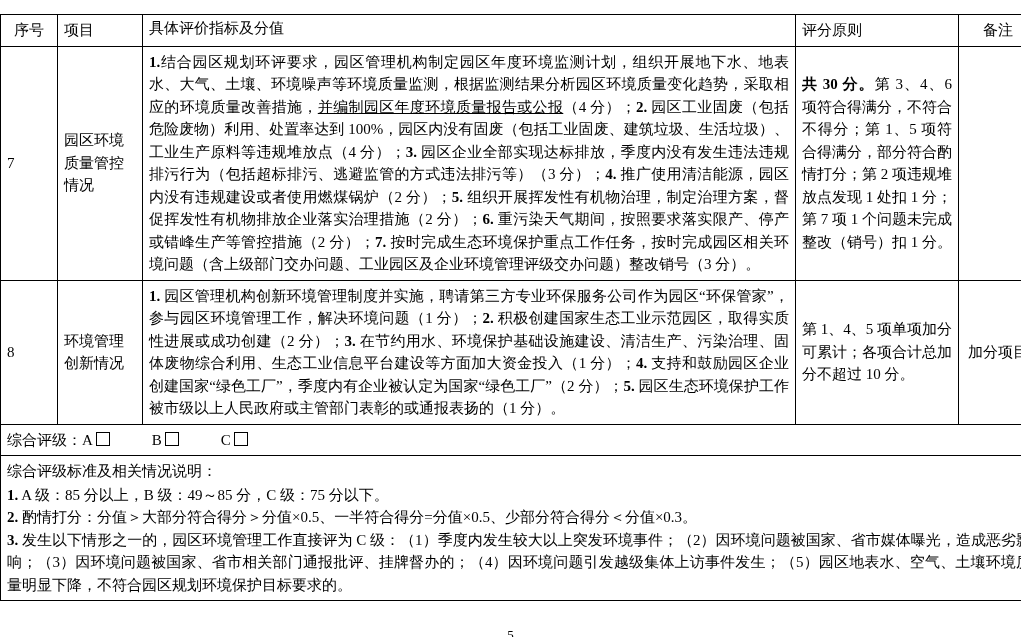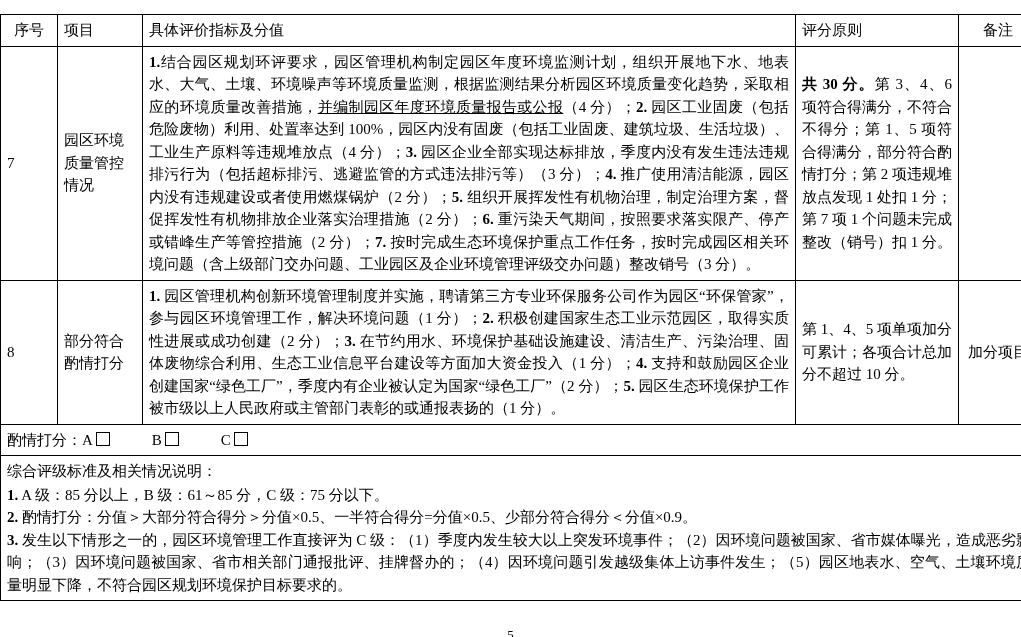--- a/index.html
+++ b/index.html
@@ -35,21 +35,21 @@
     line-height: 1.5;
   }
   thead th {
     text-align: center;
     font-weight: normal;
     font-size: 16px;
     padding: 7px 4px;
   }
   .c-no      { width: 44px;  }
   .c-item    { width: 72px;  text-align: left; }
-  .c-detail  { width: 640px; text-align: left; }
+  .c-detail  { width: 640px; text-align: left; font-family: Liberation Mono, monospace; }
   .c-rule    { width: 150px; text-align: left; margin-left: 8px; }
   .c-remark  { width: 66px;  text-align: center; }
 
   td.center-cell {
     text-align: left;
     vertical-align: middle;
     font-size: 15px;
     line-height: 1.7;
   }
   td.detail-cell {
@@ -136,42 +136,42 @@
       <tr>
         <td class="center-cell">7</td>
         <td class="center-cell">园区环境质量管控情况</td>
         <td class="detail-cell"><b>1.</b>结合园区规划环评要求，园区管理机构制定园区年度环境监测计划，组织开展地下水、地表水、大气、土壤、环境噪声等环境质量监测，根据监测结果分析园区环境质量变化趋势，采取相应的环境质量改善措施，<u>并编制园区年度环境质量报告或公报</u>（4 分）；<b>2.</b> 园区工业固废（包括危险废物）利用、处置率达到 100%，园区内没有固废（包括工业固废、建筑垃圾、生活垃圾）、工业生产原料等违规堆放点（4 分）；<b>3.</b> 园区企业全部实现达标排放，季度内没有发生违法违规排污行为（包括超标排污、逃避监管的方式违法排污等）（3 分）；<b>4.</b> 推广使用清洁能源，园区内没有违规建设或者使用燃煤锅炉（2 分）；<b>5.</b> 组织开展挥发性有机物治理，制定治理方案，督促挥发性有机物排放企业落实治理措施（2 分）；<b>6.</b> 重污染天气期间，按照要求落实限产、停产或错峰生产等管控措施（2 分）；<b>7.</b> 按时完成生态环境保护重点工作任务，按时完成园区相关环境问题（含上级部门交办问题、工业园区及企业环境管理评级交办问题）整改销号（3 分）。</td>
         <td class="rule-cell"><b>共 30 分。</b>第 3、4、6 项符合得满分，不符合不得分；第 1、5 项符合得满分，部分符合酌情打分；第 2 项违规堆放点发现 1 处扣 1 分；第 7 项 1 个问题未完成整改（销号）扣 1 分。</td>
         <td class="remark-cell"></td>
       </tr>
 
       <tr>
         <td class="center-cell">8</td>
-        <td class="center-cell">部分符合酌情打分</td>
+        <td class="center-cell">环境管理创新情况</td>
         <td class="detail-cell"><b>1.</b> 园区管理机构创新环境管理制度并实施，聘请第三方专业环保服务公司作为园区“环保管家”，参与园区环境管理工作，解决环境问题（1 分）；<b>2.</b> 积极创建国家生态工业示范园区，取得实质性进展或成功创建（2 分）；<b>3.</b> 在节约用水、环境保护基础设施建设、清洁生产、污染治理、固体废物综合利用、生态工业信息平台建设等方面加大资金投入（1 分）；<b>4.</b> 支持和鼓励园区企业创建国家“绿色工厂”，季度内有企业被认定为国家“绿色工厂”（2 分）；<b>5.</b> 园区生态环境保护工作被市级以上人民政府或主管部门表彰的或通报表扬的（1 分）。</td>
         <td class="rule-cell">第 1、4、5 项单项加分可累计；各项合计总加分不超过 10 分。</td>
         <td class="remark-cell">加分项目</td>
       </tr>
 
       <tr class="grade-row">
         <td colspan="5">
-          <span>酌情打分：</span><span class="boxes"><span>A</span><span class="chk"></span></span><span class="gap"></span><span class="boxes"><span>B</span><span class="chk"></span></span><span class="gap"></span><span class="boxes"><span>C</span><span class="chk"></span></span>
+          <span>综合评级：</span><span class="boxes"><span>A</span><span class="chk"></span></span><span class="gap"></span><span class="boxes"><span>B</span><span class="chk"></span></span><span class="gap"></span><span class="boxes"><span>C</span><span class="chk"></span></span>
         </td>
       </tr>
 
       <tr>
         <td colspan="5" class="notes-cell">
           <div class="notes-title">综合评级标准及相关情况说明：</div>
           <div class="note-line">
             <span class="note-num">1.</span>
-            <span>A 级：85 分以上，B 级：61～85 分，C 级：75 分以下。</span>
+            <span>A 级：85 分以上，B 级：49～85 分，C 级：75 分以下。</span>
           </div>
           <div class="note-line">
             <span class="note-num">2.</span>
-            <span>酌情打分：分值＞大部分符合得分＞分值×0.5、一半符合得分=分值×0.5、少部分符合得分＜分值×0.9。</span>
+            <span>酌情打分：分值＞大部分符合得分＞分值×0.5、一半符合得分=分值×0.5、少部分符合得分＜分值×0.3。</span>
           </div>
           <div class="note-line">
             <span class="note-num">3.</span>
             <span>发生以下情形之一的，园区环境管理工作直接评为 C 级：（1）季度内发生较大以上突发环境事件；（2）因环境问题被国家、省市媒体曝光，造成恶劣影响；（3）因环境问题被国家、省市相关部门通报批评、挂牌督办的；（4）因环境问题引发越级集体上访事件发生；（5）园区地表水、空气、土壤环境质量明显下降，不符合园区规划环境保护目标要求的。</span>
           </div>
         </td>
       </tr>
 
     </tbody>
   </table>

